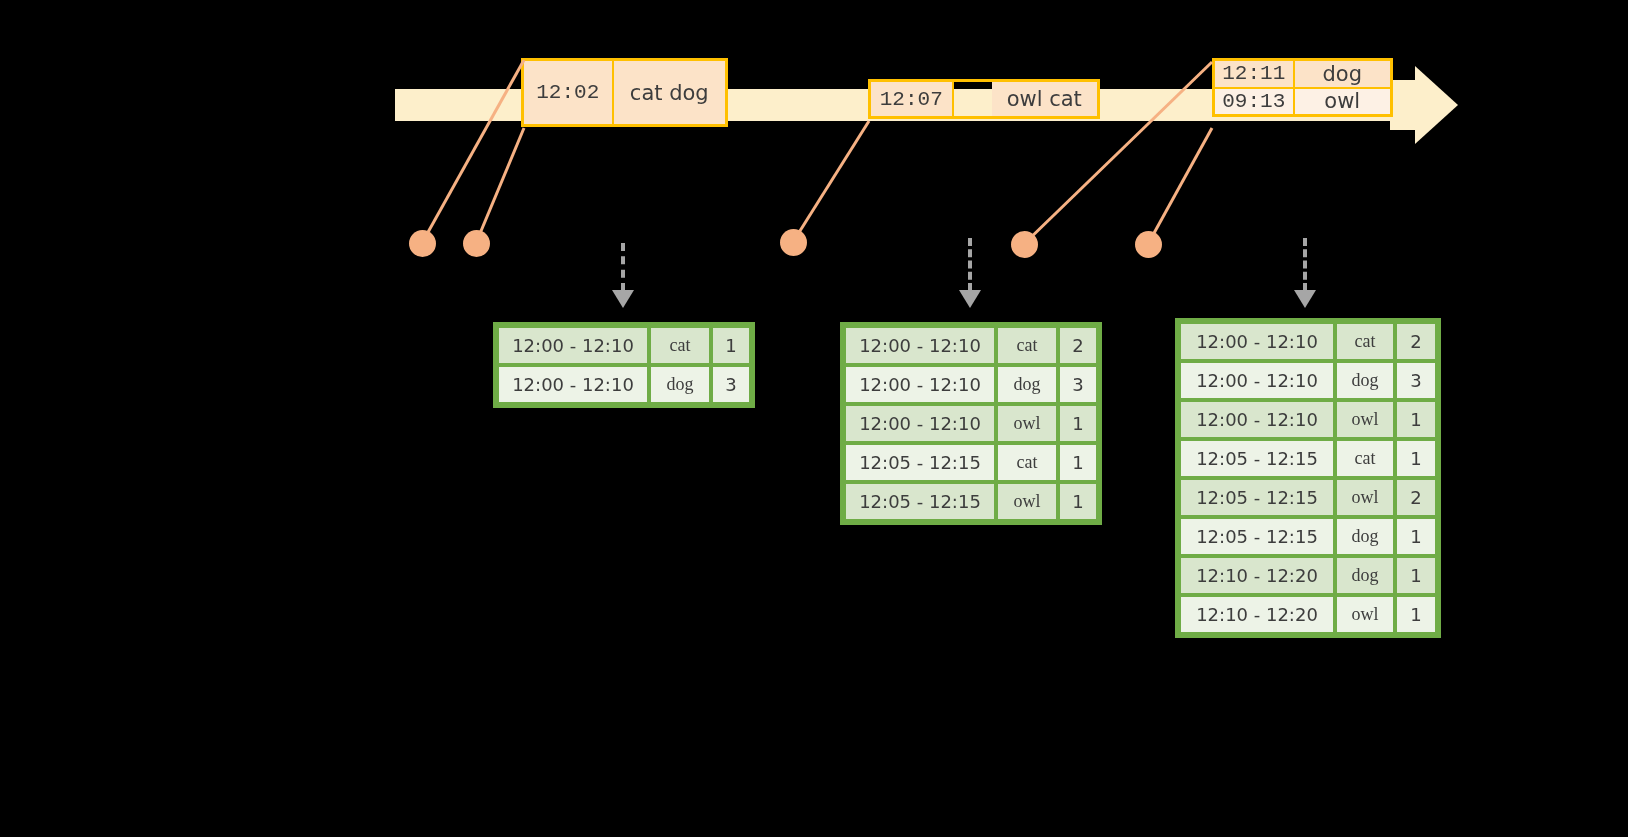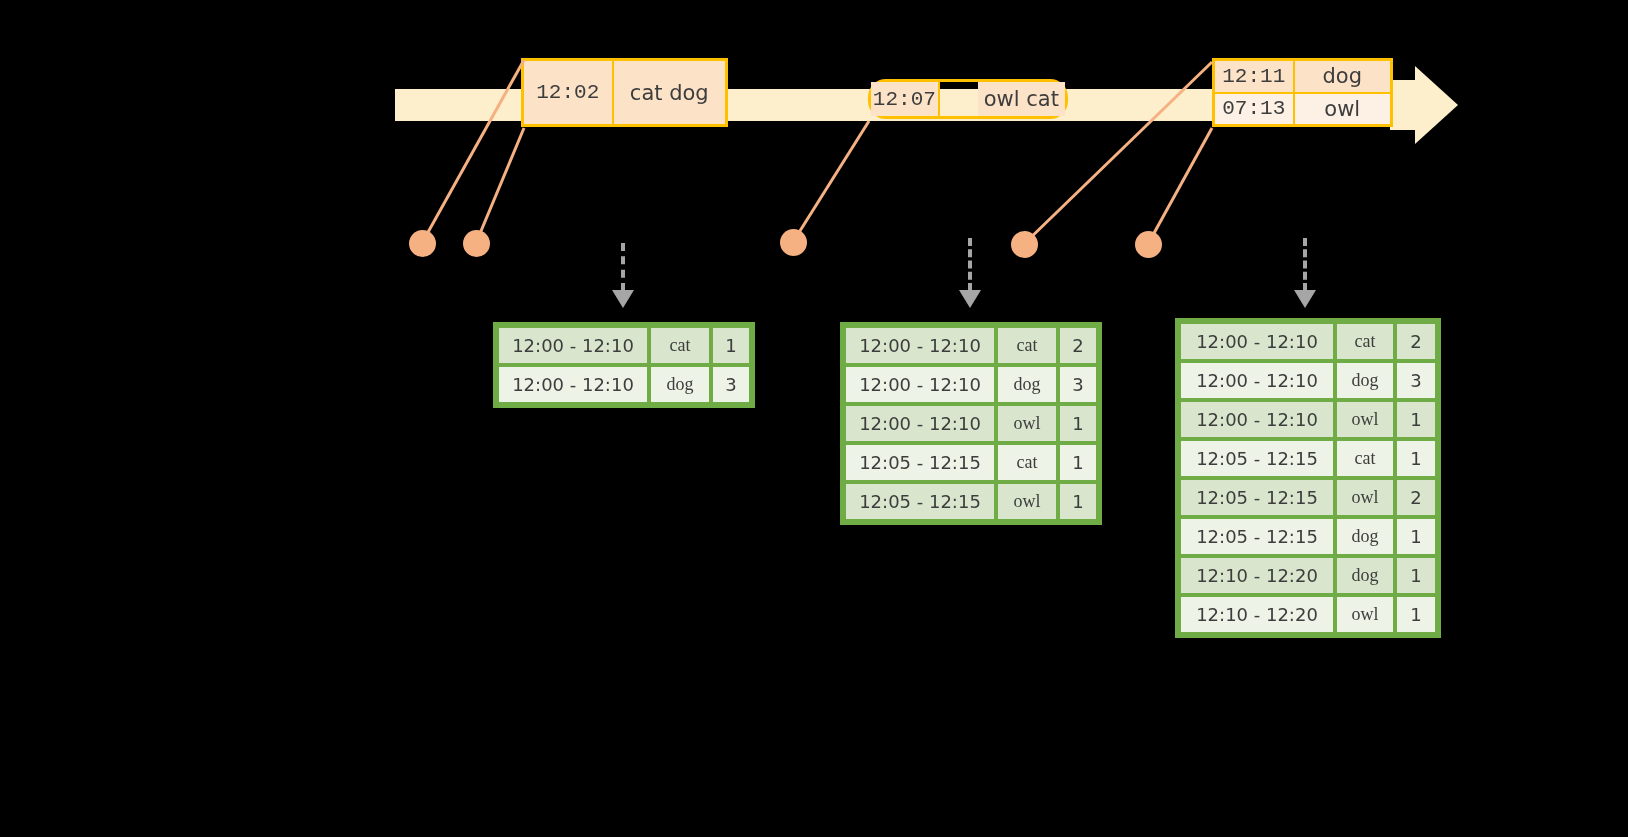--- a/index.html
+++ b/index.html
@@ -39,25 +39,25 @@
     font-size:21px;color:#3d3d3d;white-space:nowrap;
   }
   .evt-cell.time{border-right:2px solid #FFC000;font-family:Liberation Mono, monospace;}
   .shade-a{background:#FCE3C8;}
   .shade-b{background:#FDF1E5;}
 
   #evt1{left:521px;top:58px;width:207px;height:69px;}
   #evt1 .time{width:88px;}
   #evt1 .val{width:112px;}
 
-  #evt2{left:868px;top:79px;width:200px;height:40px;border-radius:18px;}
+  #evt2{left:868px;top:79px;width:232px;height:40px;}
   #evt2 .time{width:84px;}
   #evt2 .val{width:110px;margin-left:38px;}
 
-  #evt3{left:1212px;top:58px;width:181px;height:69px;}
+  #evt3{left:1212px;top:58px;width:181px;height:59px;}
   #evt3 .time{width:78px;}
   #evt3 .val{width:96px;}
 
   
   .dot{
     position:absolute;width:27px;height:27px;border-radius:50%;
     background:#F6B183;
   }
   .conn{position:absolute;left:0;top:0;width:1628px;height:837px;
         pointer-events:none;}
@@ -124,21 +124,21 @@
       <div class="evt-cell val shade-a">owl cat</div>
     </div>
   </div>
 
   <div class="evt" id="evt3">
     <div class="evt-row">
       <div class="evt-cell time shade-a">12:11</div>
       <div class="evt-cell val shade-a">dog</div>
     </div>
     <div class="evt-row">
-      <div class="evt-cell time shade-b">07:13</div>
+      <div class="evt-cell time shade-b">09:13</div>
       <div class="evt-cell val shade-b">owl</div>
     </div>
   </div>
 
   <svg class="conn" viewBox="0 0 1628 837" xmlns="http://www.w3.org/2000/svg">
     <line x1="422" y1="243" x2="524" y2="60" stroke="#F6B183" stroke-width="3"></line>
     <line x1="476" y1="243" x2="524" y2="128" stroke="#F6B183" stroke-width="3"></line>
     <line x1="793" y1="242" x2="869" y2="121" stroke="#F6B183" stroke-width="3"></line>
     <line x1="1024" y1="244" x2="1212" y2="62" stroke="#F6B183" stroke-width="3"></line>
     <line x1="1148" y1="244" x2="1212" y2="128" stroke="#F6B183" stroke-width="3"></line>

